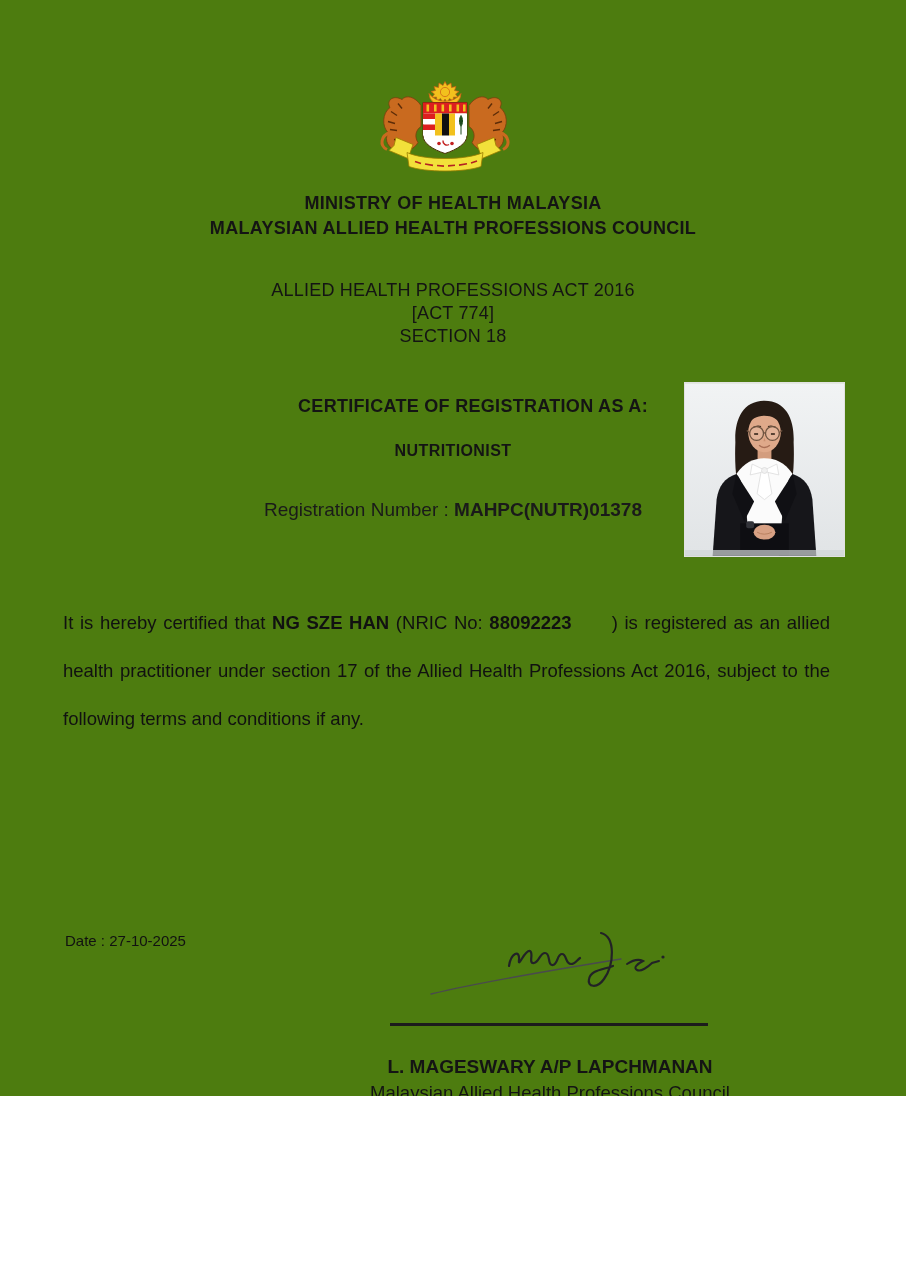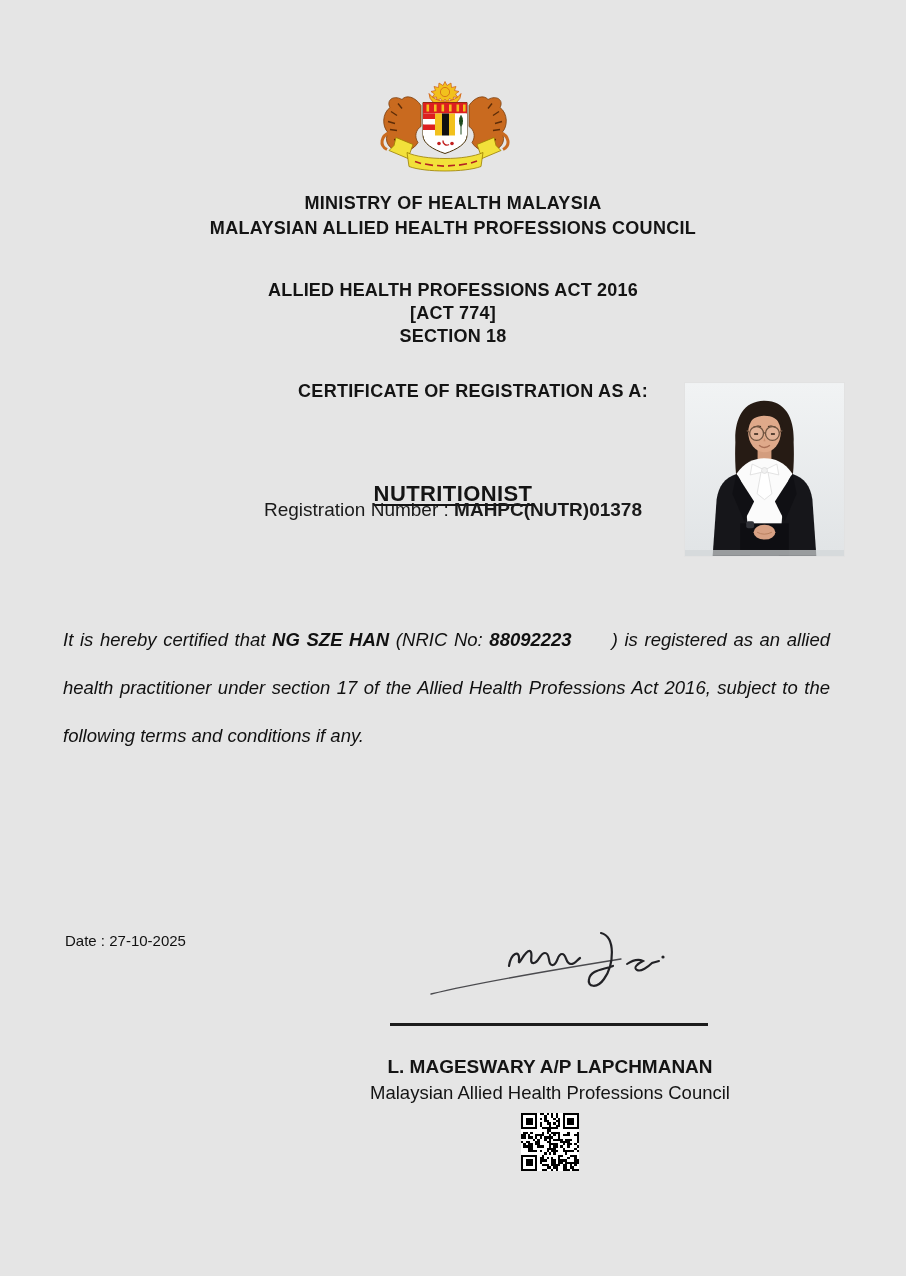--- a/index.html
+++ b/index.html
@@ -1,34 +1,34 @@
 <!DOCTYPE html>
 <html><head>
 <meta charset="utf-8">
 <style>
   html,body{margin:0;padding:0;background:#ffffff;}
   .page{
-    position:relative;width:906px;height:1276px;background:#e5e5e5;
+    position:relative;width:906px;height:1096px;background:#4d7c0f;
     font-family:"Liberation Sans", sans-serif;color:#1a1a1a;overflow:hidden;
   }
   .abs{position:absolute;}
   .center{left:0;right:0;text-align:center;}
   .b{font-weight:bold;}
   
   .header-block{top:191px;font-size:18px;font-weight:bold;line-height:25px;letter-spacing:.3px;color:#141414;}
-  .act-block{top:279px;font-size:18px;font-weight:bold;line-height:23px;letter-spacing:.2px;color:#141414;}
-  .cert-heading{top:381px;font-size:18px;font-weight:bold;letter-spacing:.3px;color:#141414;padding-left:40px;}
-  .profession{top:442px;font-size:22px;font-weight:bold;letter-spacing:.4px;color:#141414;
-    text-decoration:underline;text-underline-offset:3px;text-decoration-thickness:2px;margin-top:39px;}
+  .act-block{top:279px;font-size:18px;font-weight:normal;line-height:23px;letter-spacing:.2px;color:#141414;}
+  .cert-heading{top:396px;font-size:18px;font-weight:bold;letter-spacing:.3px;color:#141414;padding-left:40px;}
+  .profession{top:442px;font-size:16px;font-weight:bold;letter-spacing:.4px;color:#141414;
+    text-underline-offset:3px;text-decoration-thickness:2px;}
   .reg-line{top:499px;font-size:19px;color:#1a1a1a;}
   
   .photo{left:684px;top:382px;width:161px;height:175px;border:1px solid #e2e2e2;box-sizing:border-box;}
   .photo svg{display:block;width:100%;height:100%;}
   
-  .paragraph{left:63px;top:616px;width:767px;font-size:18.5px;color:#111;font-style:italic;}
+  .paragraph{left:63px;top:599px;width:767px;font-size:18.5px;color:#111;}
   .pline{line-height:48px;text-align:justify;text-align-last:justify;white-space:nowrap;}
   .pline.last{text-align:right;text-align-last:left;white-space:normal;}
   .nric-gap{display:inline-block;width:40px;}
   
   .date-line{left:65px;top:932px;font-size:15px;color:#111;}
   .signature{left:425px;top:928px;width:245px;height:74px;}
   .sign-line{left:390px;top:1023px;width:318px;height:3px;background:#1c1c1c;}
   .registrar-block{left:350px;top:1054px;width:400px;text-align:center;}
   .registrar-block .name{font-size:19px;font-weight:bold;line-height:26px;color:#141414;}
   .registrar-block .title{font-size:18.5px;line-height:25px;color:#141414;}

